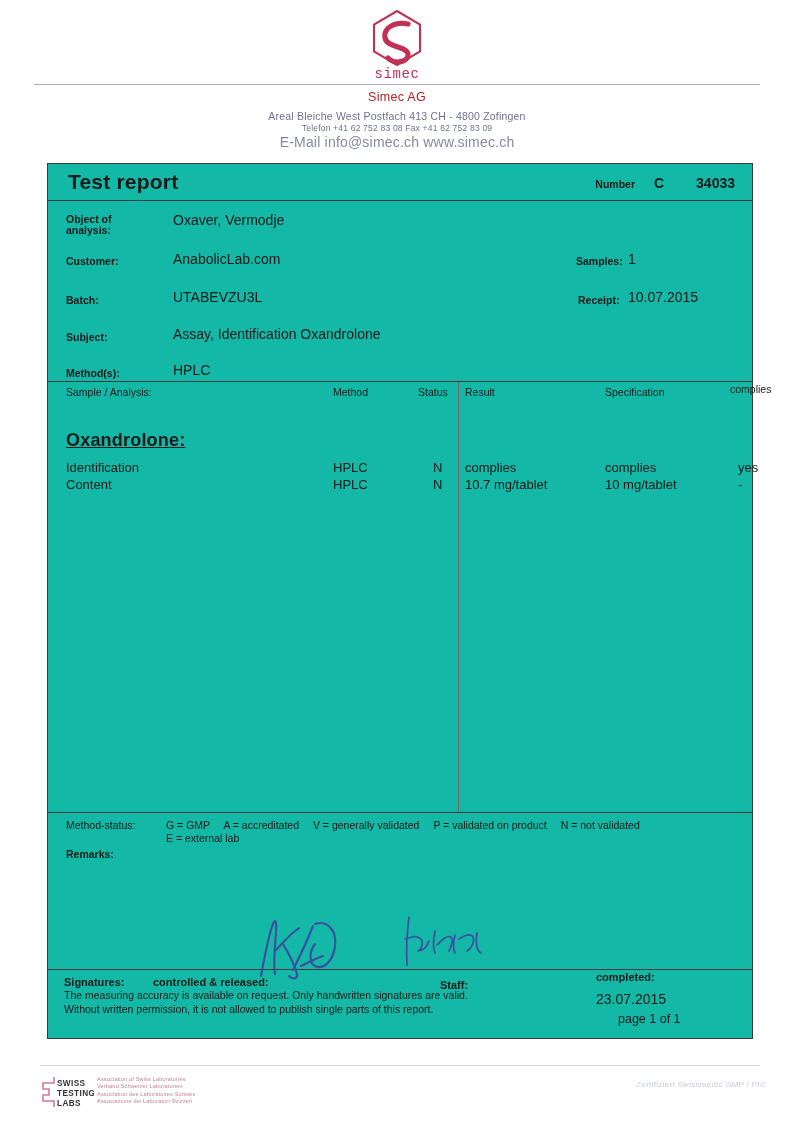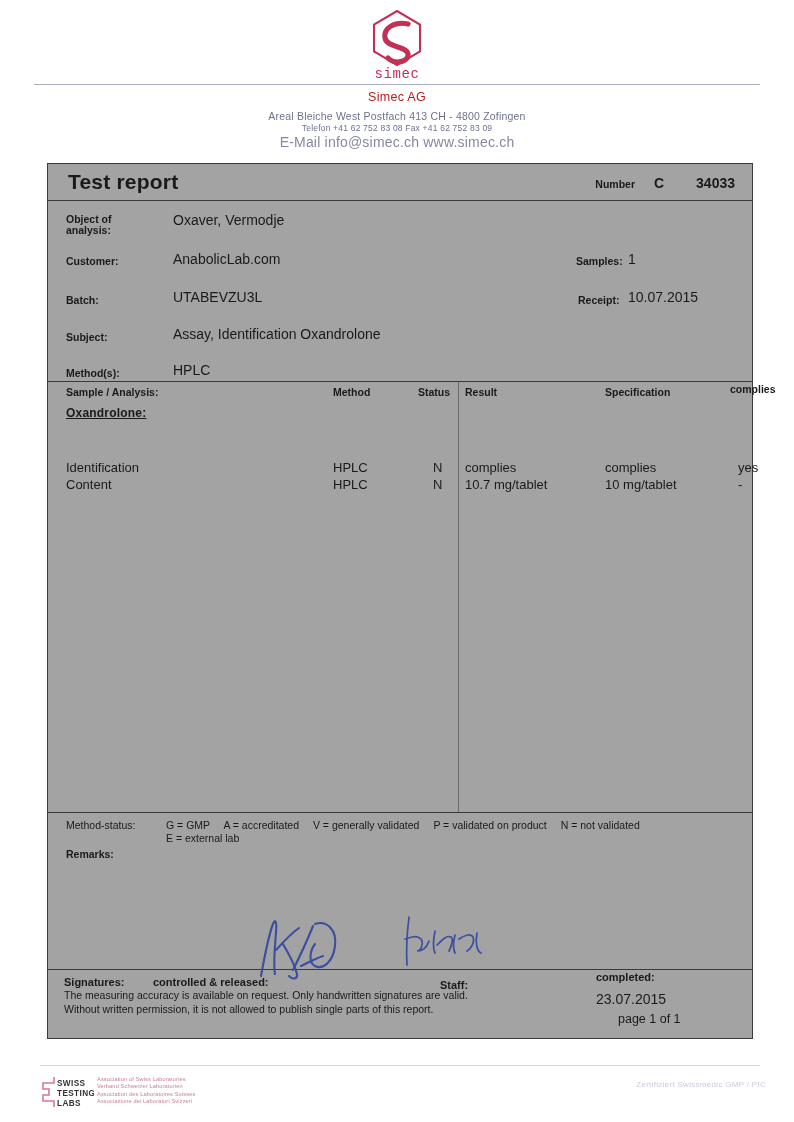--- a/index.html
+++ b/index.html
@@ -72,21 +72,21 @@
 
   
   .frame {
     position: absolute;
     left: 47px;
     top: 163px;
     width: 706px;
     height: 876px;
     border: 1px solid #3a3a3a;
     box-sizing: border-box;
-    background: #a3a3a3;
+    background: #14b8a6;
   }
 
   .hline {
     position: absolute;
     left: 0; right: 0;
     height: 1px;
     background: #3a3a3a;
   }
   .vline {
     position: absolute;
@@ -158,26 +158,26 @@
     font-size: 10.5px;
     font-weight: bold;
   }
   .rval {
     position: absolute;
     font-size: 14px;
   }
 
   
   .tbl-head { position: absolute; left: 0; top: 222px; width: 100%; }
-  .th { position: absolute; font-size: 10.5px; font-weight: bold; }
+  .th { position: absolute; font-size: 10.5px; font-weight: normal; }
   .analyte {
     position: absolute;
     left: 18px;
-    top: 242px;
-    font-size: 12px;
+    top: 266px;
+    font-size: 18px;
     font-weight: bold;
     text-decoration: underline;
     letter-spacing: .2px;
   }
   .row { position: absolute; left: 0; width: 100%; font-size: 13px; }
   .c-name   { position: absolute; left: 18px; }
   .c-method { position: absolute; left: 285px; }
   .c-status { position: absolute; left: 385px; }
   .c-result { position: absolute; left: 417px; }
   .c-spec   { position: absolute; left: 557px; }

